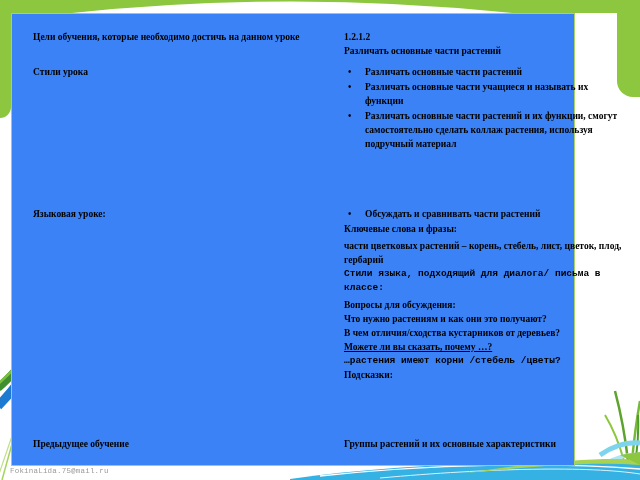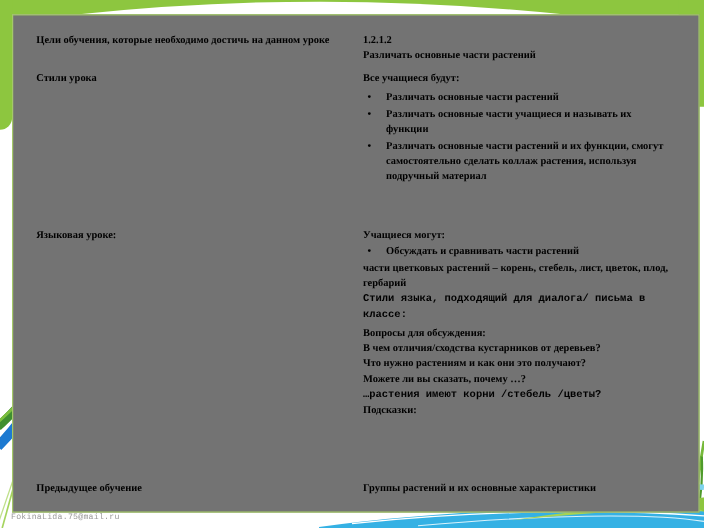--- a/index.html
+++ b/index.html
@@ -16,38 +16,38 @@
   .left-bar { position: absolute; left: 0; top: 0; width: 11px; height: 118px; background: #8dc63f; border-radius: 0 0 12px 0; }
   .right-bar { position: absolute; right: 0; top: 0; width: 23px; height: 97px; background: #8dc63f; border-radius: 0 0 0 16px; }
   .left-ribbons { position: absolute; left: 0; top: 360px; }
   .corner-lines { position: absolute; left: 0; top: 406px; }
   .right-grass { position: absolute; left: 598px; top: 385px; }
   .bottom-wave { position: absolute; left: 230px; top: 452px; }
 
   
   .panel {
     position: absolute; left: 11px; top: 13px;
-    width: 625px; height: 453px; box-sizing: border-box;
-    background: #737373; border: 1px solid #a8d166;
+    width: 564px; height: 453px; box-sizing: border-box;
+    background: #3b82f6; border: 1px solid #a8d166;
   }
   .row { position: absolute; left: 0; width: 100%; }
   .row1 { top: 16px; }
   .row2 { top: 51px; }
   .row3 { top: 193px; }
   .row4 { top: 423px; }
   .cell-l { position: absolute; left: 21px; width: 272px; }
-  .cell-r { position: absolute; left: 318px; width: 282px; }
+  .cell-r { position: absolute; left: 332px; width: 282px; }
 
   .panel p { margin: 0 0 3px 0; font-size: 9.5px; line-height: 14px; font-weight: bold; }
   .bullet { display: flex; margin: 0 0 1px 0; }
   .bullet .marker { flex: 0 0 21px; padding-left: 4px; box-sizing: border-box; font-size: 9.5px; line-height: 14px; font-weight: bold; }
   .bullet .b-text { flex: 1 1 auto; font-size: 9.5px; line-height: 14px; font-weight: bold; }
   .big { font-size: 12px; line-height: 16px; white-space: nowrap; }
   .mt2 { margin-top: 2px; } .mt3 { margin-top: 3px; } .mt4 { margin-top: 4px; font-family: Liberation Mono, monospace; }
-  .mt7 { margin-top: 7px; } .mt11 { margin-top: 11px; } .mt14 { margin-top: 14px; }
+  .mt7 { margin-top: 7px; } .mt11 { margin-top: 11px; text-decoration: underline; } .mt14 { margin-top: 14px; }
 
   .footer {
     position: absolute; left: 10px; top: 467px;
     font-family: Liberation Mono, monospace;
     font-size: 7.5px; color: #9b9b9b; letter-spacing: 0.2px;
   }
 </style>
 </head>
 <body>
 
@@ -99,51 +99,50 @@
         <p style="margin:0">1.2.1.2</p>
         <p style="margin:0">Различать основные части растений</p>
       </div>
     </div>
 
     <div class="row row2">
       <div class="cell-l">
         <p>Стили урока</p>
       </div>
       <div class="cell-r">
-        <p>Все учащиеся будут:</p>
         <div class="bullet">
           <span class="marker">•</span>
           <span class="b-text">Различать основные части растений</span>
         </div>
         <div class="bullet">
           <span class="marker">•</span>
           <span class="b-text">Различать основные части учащиеся и называть их функции</span>
         </div>
         <div class="bullet">
           <span class="marker">•</span>
           <span class="b-text">Различать основные части растений и их функции, смогут самостоятельно сделать коллаж растения, используя подручный материал</span>
         </div>
       </div>
     </div>
 
     <div class="row row3">
       <div class="cell-l">
         <p>Языковая уроке:</p>
       </div>
       <div class="cell-r">
-        <p style="margin-bottom:1px">Учащиеся могут:</p>
         <div class="bullet">
           <span class="marker">•</span>
           <span class="b-text">Обсуждать и сравнивать части растений</span>
         </div>
+        <p class="mt7">Ключевые слова и фразы:</p>
         <p style="margin-bottom:0">части цветковых растений – корень, стебель, лист, цветок, плод, гербарий</p>
         <p class="mt4">Стили языка, подходящий для диалога/ письма в классе:</p>
         <p class="mt14" style="margin-bottom:0">Вопросы для обсуждения:</p>
+        <p class="big mt2" style="margin-bottom:0">Что нужно растениям и как они это получают?</p>
         <p class="big mt3" style="margin-bottom:0">В чем отличия/сходства кустарников от деревьев?</p>
-        <p class="big mt2" style="margin-bottom:0">Что нужно растениям и как они это получают?</p>
         <p class="mt11" style="margin-bottom:0">Можете ли вы сказать, почему …?</p>
         <p class="big mt4" style="margin-bottom:0">…растения имеют корни /стебель /цветы?</p>
         <p class="mt2">Подсказки:</p>
       </div>
     </div>
 
     <div class="row row4">
       <div class="cell-l">
         <p>Предыдущее обучение</p>
       </div>

